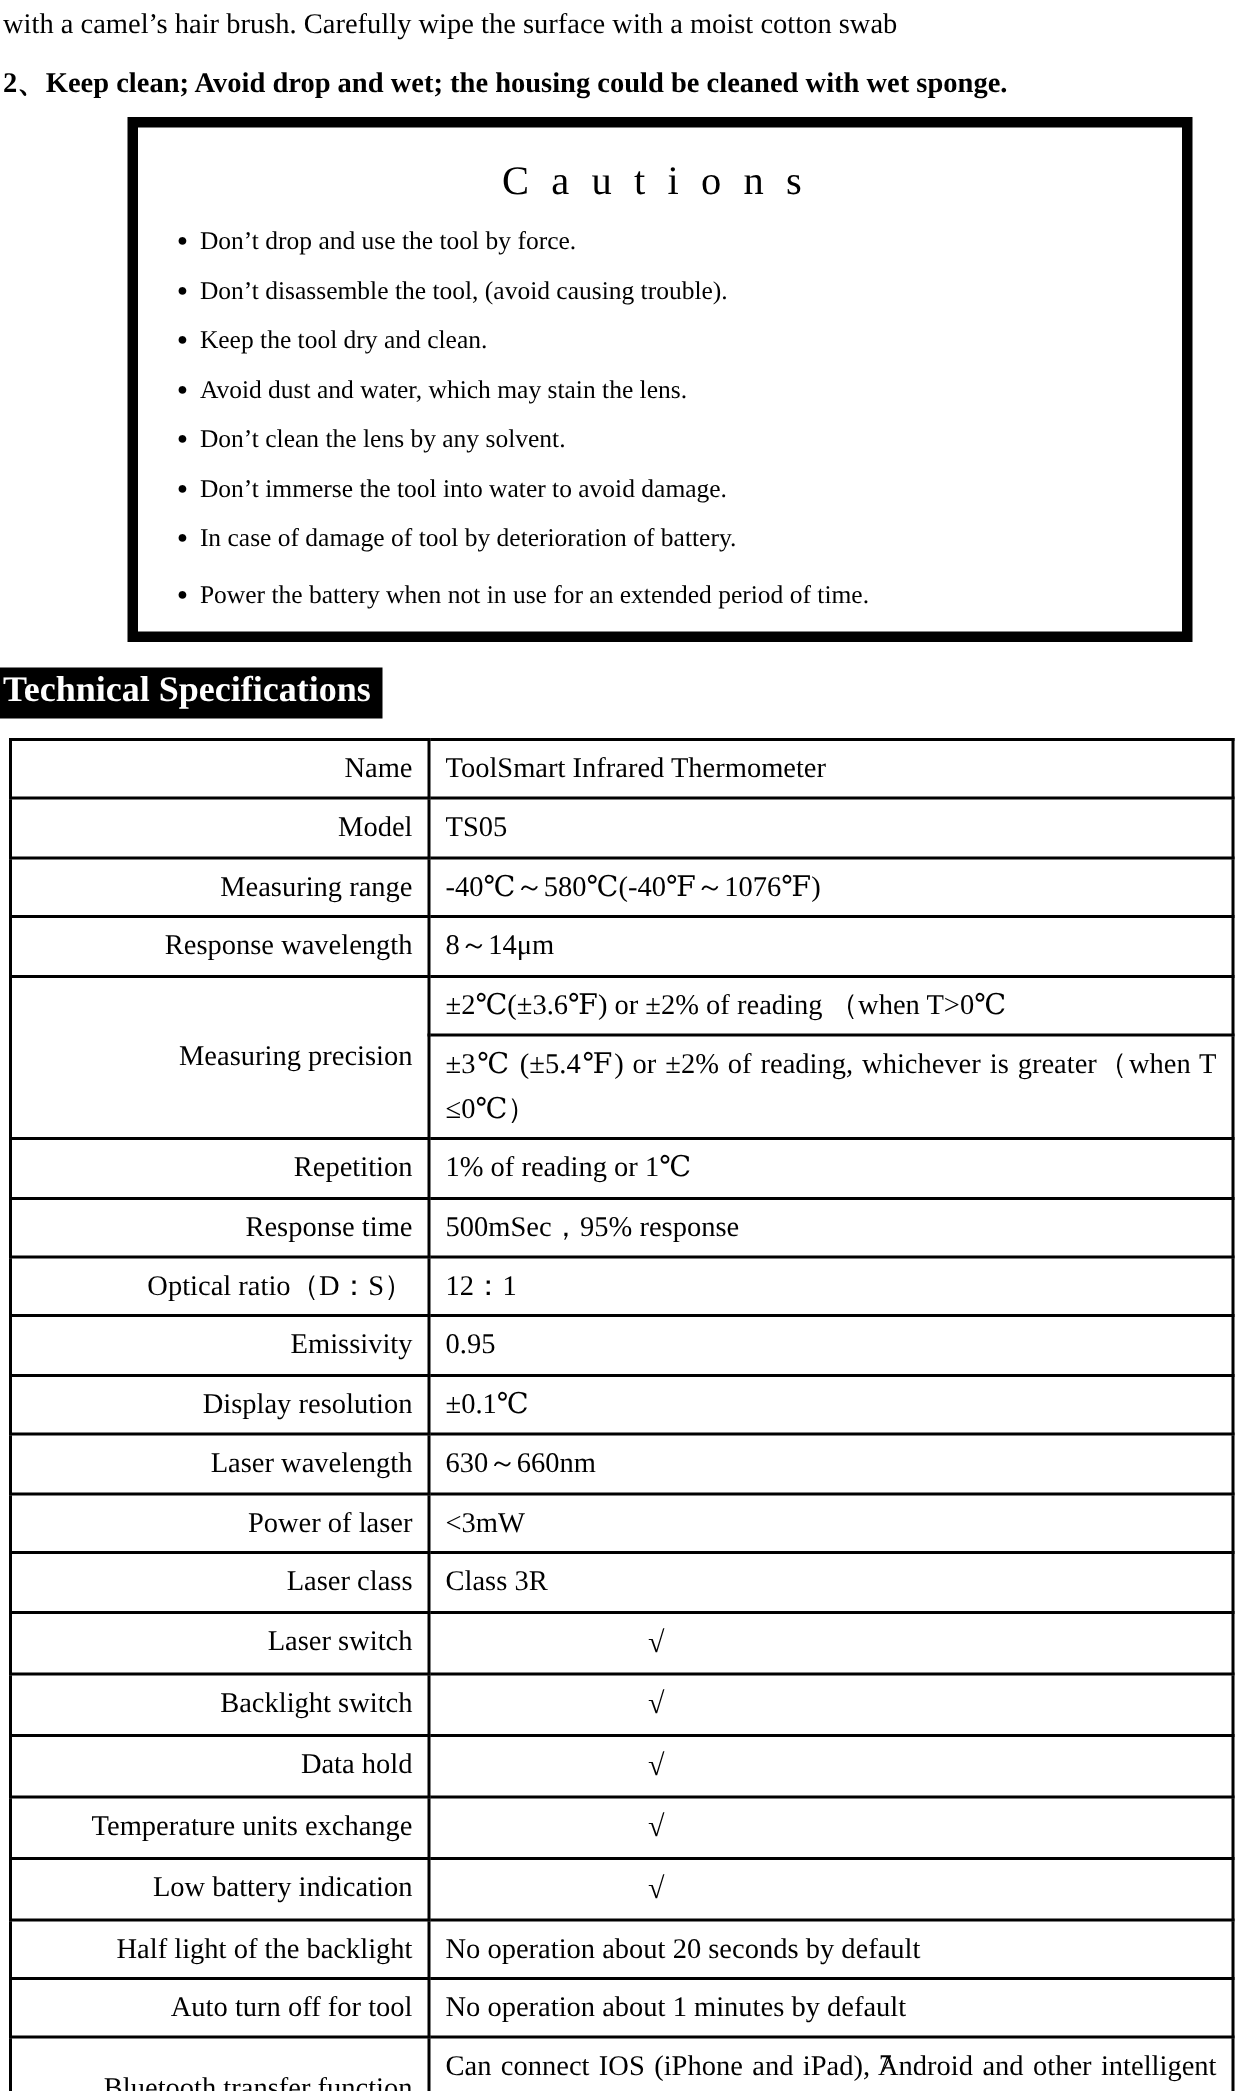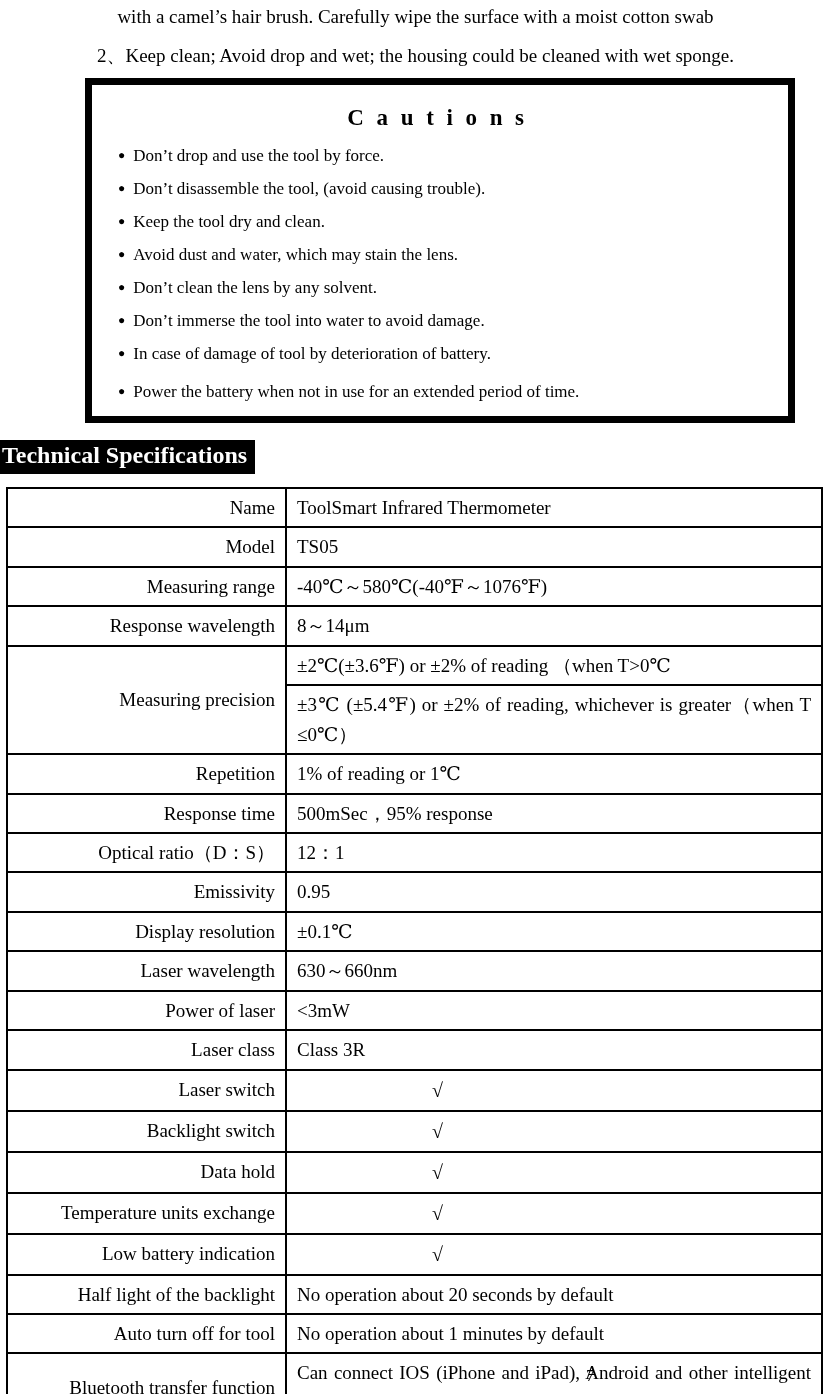--- a/index.html
+++ b/index.html
@@ -9,35 +9,34 @@
     background: #ffffff;
     color: #000000;
     font-family: "Liberation Serif", "DejaVu Serif", serif;
     position: relative;
     overflow: hidden;
   }
   .intro-line {
     font-size: 19px;
     line-height: 24px;
     margin: 0 0 0 2px;
-    text-align: center;
   }
   .intro-line.first { padding-top: 5px; }
-  .intro-line.second { margin-top: 15px; }
+  .intro-line.second { margin-top: 15px; font-weight: bold; }
 
   .cautions-box {
     margin: 10px 0 0 85px;
     width: 710px;
     border: 7px solid #000;
     padding: 12px 18px 8px 22px;
   }
   .cautions-title {
     text-align: center;
-    font-weight: bold;
-    font-size: 23px;
+    font-weight: normal;
+    font-size: 27px;
     letter-spacing: 0.55em;
     margin: 8px 0 6px 0;
   }
   .cautions-list {
     list-style: none;
     margin: 8px 0 0 0;
     padding: 0 0 0 4px;
   }
   .cautions-list li {
     font-size: 17px;

